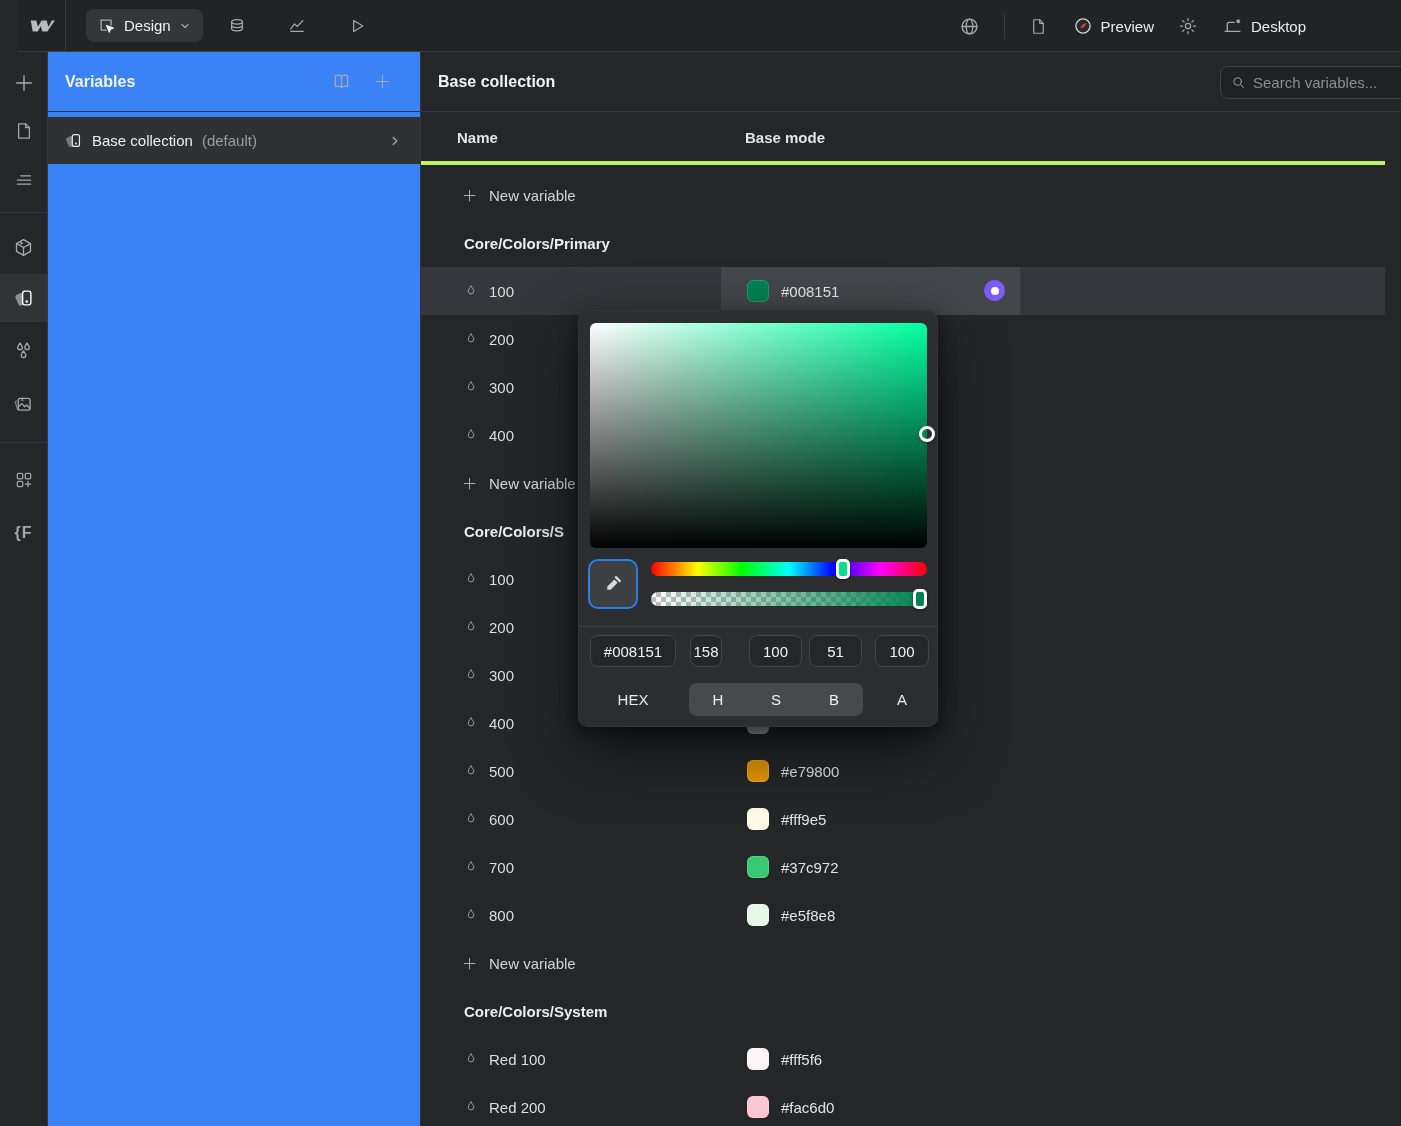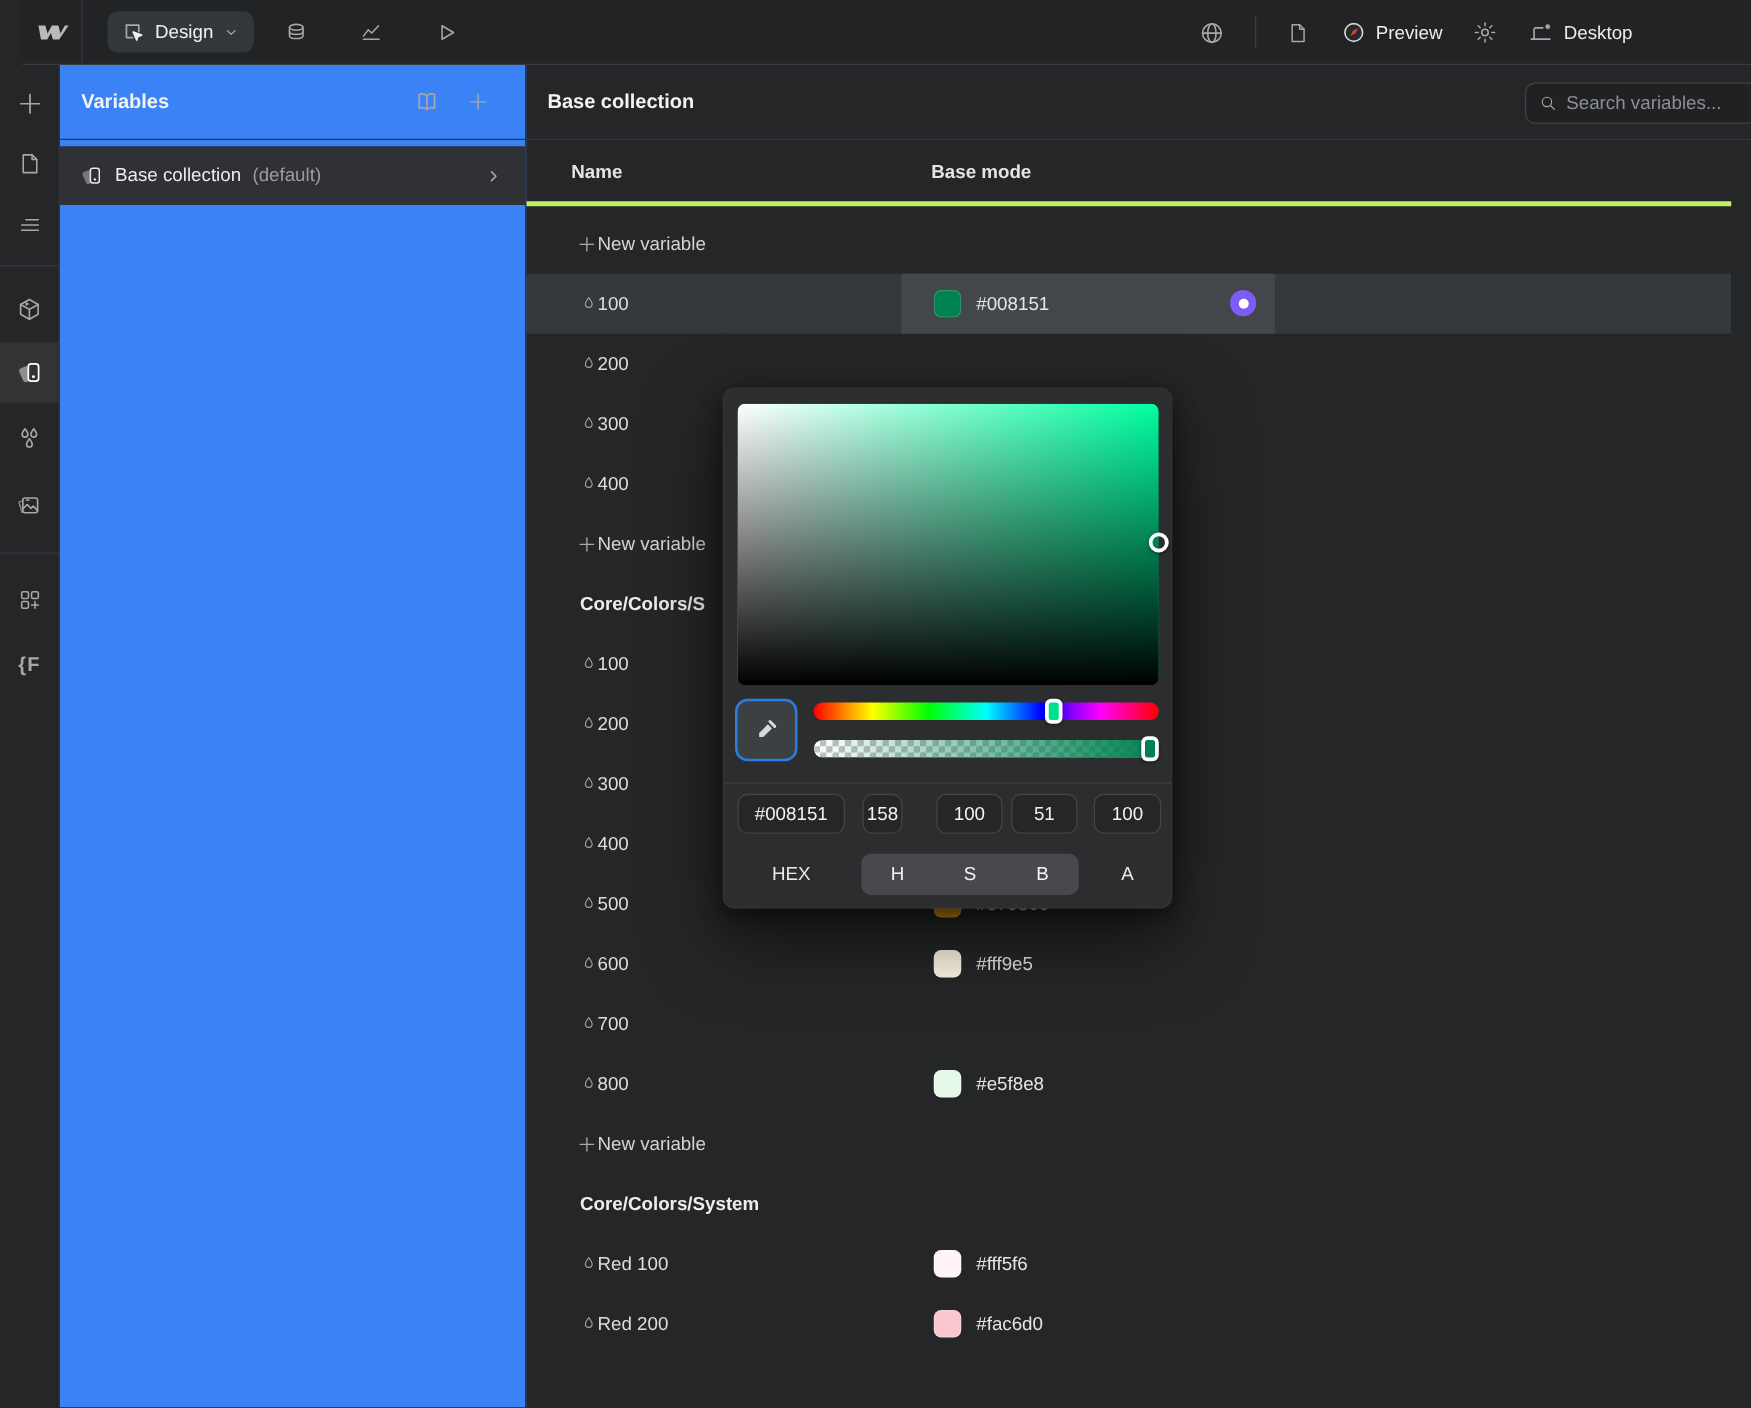--- a/index.html
+++ b/index.html
@@ -57,21 +57,21 @@
   .search-box input { background:transparent; border:none; outline:none; color:#e8e9ea;
     font-family:inherit; font-size:15px; width:150px; }
   .search-box input::placeholder { color:#8d8f92; }
   .cols-header { position:absolute; left:0; right:16px; top:60px; height:53px;
     border-bottom:4px solid #bef264; }
   .col-name { position:absolute; left:36px; top:17px; font-weight:700; color:#e3e4e5; }
   .col-mode { position:absolute; left:324px; top:17px; font-weight:700; color:#e3e4e5; }
   .rows { position:absolute; left:0; right:0; top:113px; padding-top:6px; }
   .row { position:relative; height:48px; display:flex; align-items:center; }
   .row.sel { background:linear-gradient(to right, #34373b 0, #34373b 964px, transparent 964px); }
-  .row .nm { display:flex; align-items:center; gap:0; padding-left:43px; color:#dcdddf; }
+  .row .nm { display:flex; align-items:center; gap:11px; padding-left:43px; color:#dcdddf; }
   .row.newvar .nm { padding-left:40px; color:#d4d5d7; }
   .row.grp .nm { padding-left:43px; font-weight:700; color:#eceded; }
   .vcell { position:absolute; left:300px; top:0; bottom:0; width:299px;
     display:flex; align-items:center; gap:12px; padding-left:26px; }
   .vcell.hl { background:#43464a; }
   .swatch { width:22px; height:22px; border-radius:6px; flex:0 0 auto;
     box-shadow:inset 0 0 0 1px rgba(255,255,255,0.16); }
   .hexval { color:#e3e4e5; }
   .alias-radio { position:absolute; left:263px; top:13px; width:21px; height:21px; border-radius:50%;
     background:#7c5cf4; display:flex; align-items:center; justify-content:center; }
@@ -306,20 +306,23 @@
 
     <div class="row newvar">
       <span class="nm">
           <svg class="ic" width="17" height="17" viewBox="0 0 24 24">
             <path d="M12 4.5v15M4.5 12h15"></path>
           </svg>
       <span>New variable</span>
         </span>
     </div>
 
+    <div class="row grp">
+      <span class="nm">Core/Colors/Primary</span>
+    </div>
 
     <div class="row sel">
       <span class="nm">
           <svg class="ic" width="14" height="14" viewBox="0 0 24 24" stroke-width="1.8">
             <path d="M12 3.5c2.6 3.6 4.6 6.2 4.6 8.9a4.6 4.6 0 01-9.2 0c0-2.7 2-5.3 4.6-8.9z"></path>
           </svg>
       <span>100</span>
         </span>
       <div class="vcell hl">
         <span class="swatch" style="background-color: rgb(0, 129, 81);"></span>
@@ -433,20 +436,24 @@
       </div>
     </div>
 
     <div class="row">
       <span class="nm">
           <svg class="ic" width="14" height="14" viewBox="0 0 24 24" stroke-width="1.8">
             <path d="M12 3.5c2.6 3.6 4.6 6.2 4.6 8.9a4.6 4.6 0 01-9.2 0c0-2.7 2-5.3 4.6-8.9z"></path>
           </svg>
       <span>700</span>
         </span>
+      <div class="vcell">
+        <span class="swatch" style="background-color: rgb(55, 201, 114);"></span>
+        <span class="hexval">#37c972</span>
+      </div>
     </div>
 
     <div class="row">
       <span class="nm">
           <svg class="ic" width="14" height="14" viewBox="0 0 24 24" stroke-width="1.8">
             <path d="M12 3.5c2.6 3.6 4.6 6.2 4.6 8.9a4.6 4.6 0 01-9.2 0c0-2.7 2-5.3 4.6-8.9z"></path>
           </svg>
       <span>800</span>
         </span>
       <div class="vcell">

